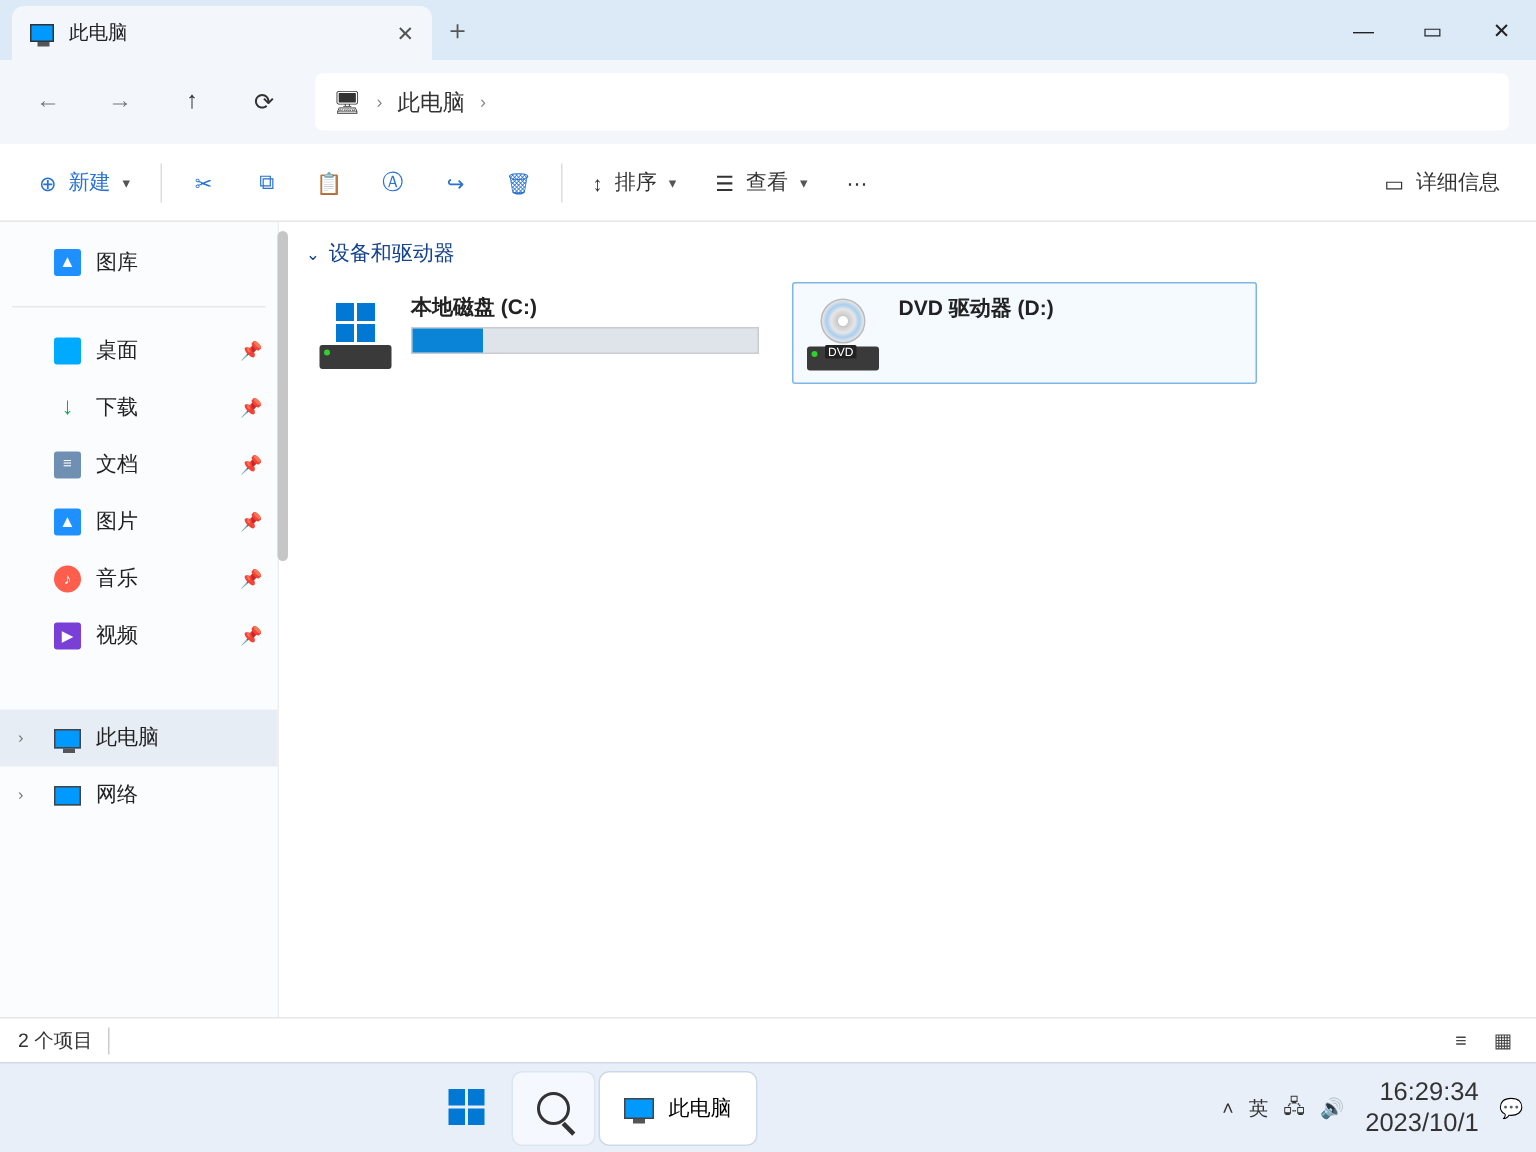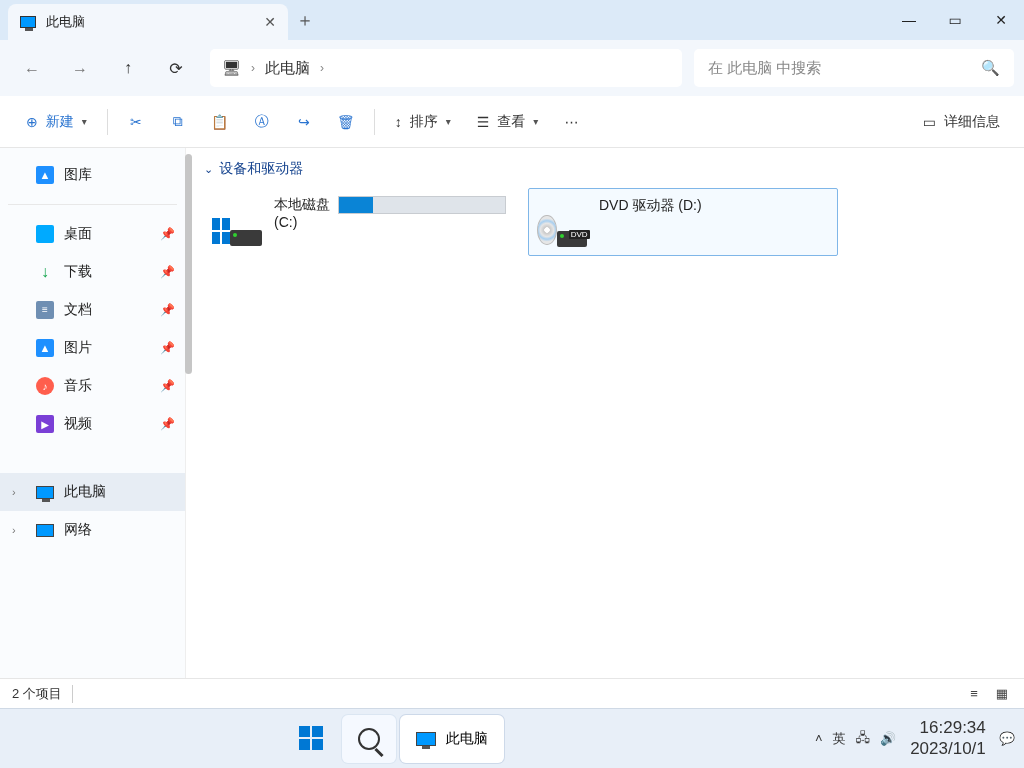--- a/index.html
+++ b/index.html
@@ -52,28 +52,28 @@
   .ico.pc { width:18px; height:13px; background:#0099ff; border:1px solid #444; position:relative; }
   .ico.pc::after{content:"";position:absolute;left:5px;bottom:-4px;width:8px;height:3px;background:#555;}
   .ico.net { width:18px; height:13px; background:#0099ff; border:1px solid #444; }
   .ssep { height:1px; background:#e8e8e8; margin:10px 8px; }
   .content { flex:1; display:flex; flex-direction:column; padding:12px 16px 0 18px; position:relative; }
   .grouphdr { display:flex; align-items:center; gap:6px; color:#15438e; font-size:14px; cursor:pointer; margin-bottom:10px; }
   .grouphdr .gchev { font-size:11px; }
   .drives { display:flex; gap:14px; }
   .drive { width:310px; display:flex; gap:12px; padding:8px; border-radius:2px; cursor:pointer; }
   .drive.sel { border:1px solid #7fb6e8; background:#f4faff; }
-  .drive-ic { width:50px; height:50px; display:flex; align-items:flex-end; justify-content:flex-end; }
+  .drive-ic { width:50px; height:50px; display:flex; flex-direction:column; align-items:center; justify-content:flex-end; }
   .hdd { width:48px; height:16px; background:#3a3a3a; border-radius:2px; position:relative; }
   .hdd::before { content:""; position:absolute; left:3px; top:3px; width:4px; height:4px; background:#2fd02f; border-radius:50%; }
   .winlogo { width:26px; height:26px; display:grid; grid-template-columns:1fr 1fr; grid-template-rows:1fr 1fr; gap:2px; margin-bottom:2px; }
   .winlogo span { background:#0078d4; }
   .disc { width:30px; height:30px; border-radius:50%; background:radial-gradient(circle,#fff 15%,#c9c9c9 18%,#e6e6e6 40%,#a8cff0 55%,#e6e6e6 70%); border:1px solid #bbb; margin-bottom:2px; }
   .dvdlabel { font-size:8px; background:#222; color:#fff; padding:0 2px; border-radius:1px; position:relative; top:-2px; }
-  .drive-info { flex:1; display:flex; flex-direction:row; gap:4px; font-size:14px; color:#222; }
+  .drive-info { flex:1; display:flex; flex-direction:column; gap:4px; font-size:14px; color:#222;font-weight:bold; }
   .dbar { width:100%; height:18px; background:#dfe4ea; position:relative; border:1px solid #c8ccd1; }
   .dbar .fill { position:absolute; left:0; top:0; bottom:0; background:#0a84d6; }
   .dusage { font-size:14px; color:#555; }
   
   .statusbar { height:30px; border-top:1px solid #e6e6e6; background:#fff; display:flex; align-items:center; padding:0 12px; font-size:13px; color:#333; }
   .statusbar .ssepv { width:1px; height:18px; background:#ccc; margin:0 10px; }
   .viewbtns { margin-left:auto; display:flex; gap:8px; color:#444; }
   .viewbtns span { width:20px; height:18px; display:flex; align-items:center; justify-content:center; cursor:pointer; }
   
   .taskbar { width:1024px; height:60px; background:#e8eff8; display:flex; align-items:center; padding:0 8px; border-top:1px solid #cfd9e5; }
@@ -111,24 +111,20 @@
   <div class="navbar">
     <div class="navbtn">←</div>
     <div class="navbtn">→</div>
     <div class="navbtn active">↑</div>
     <div class="navbtn active">⟳</div>
     <div class="addressbar">
       <span>🖥</span>
       <span class="addr-chev">›</span>
       <span>此电脑</span>
       <span class="addr-chev">›</span>
-    </div>
-    <div class="searchbar">
-      <span>在 此电脑 中搜索</span>
-      <span class="sicon">🔍</span>
     </div>
   </div>
 
   <div class="toolbar">
     <div class="tbtn">
       <span>⊕</span>
       <span>新建</span>
       <span class="chev-dn">▾</span>
     </div>
     <div class="tsep"></div>

